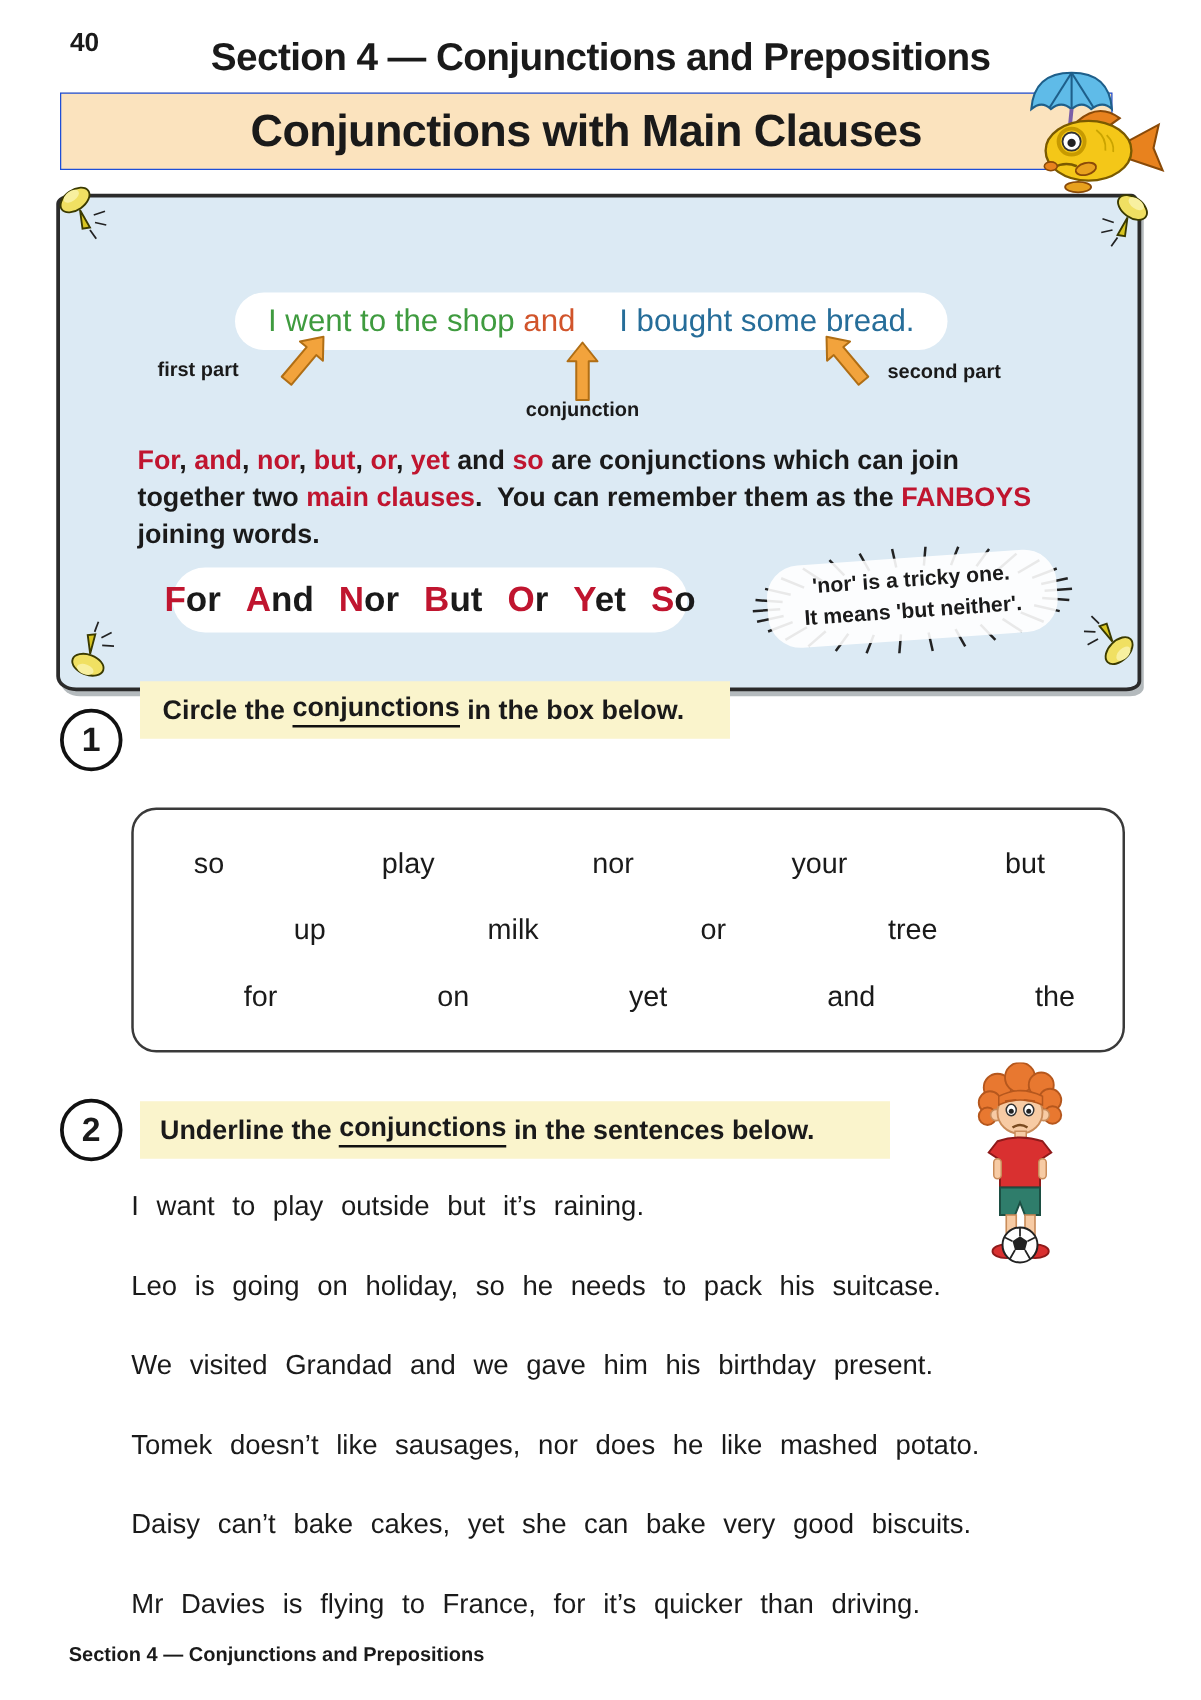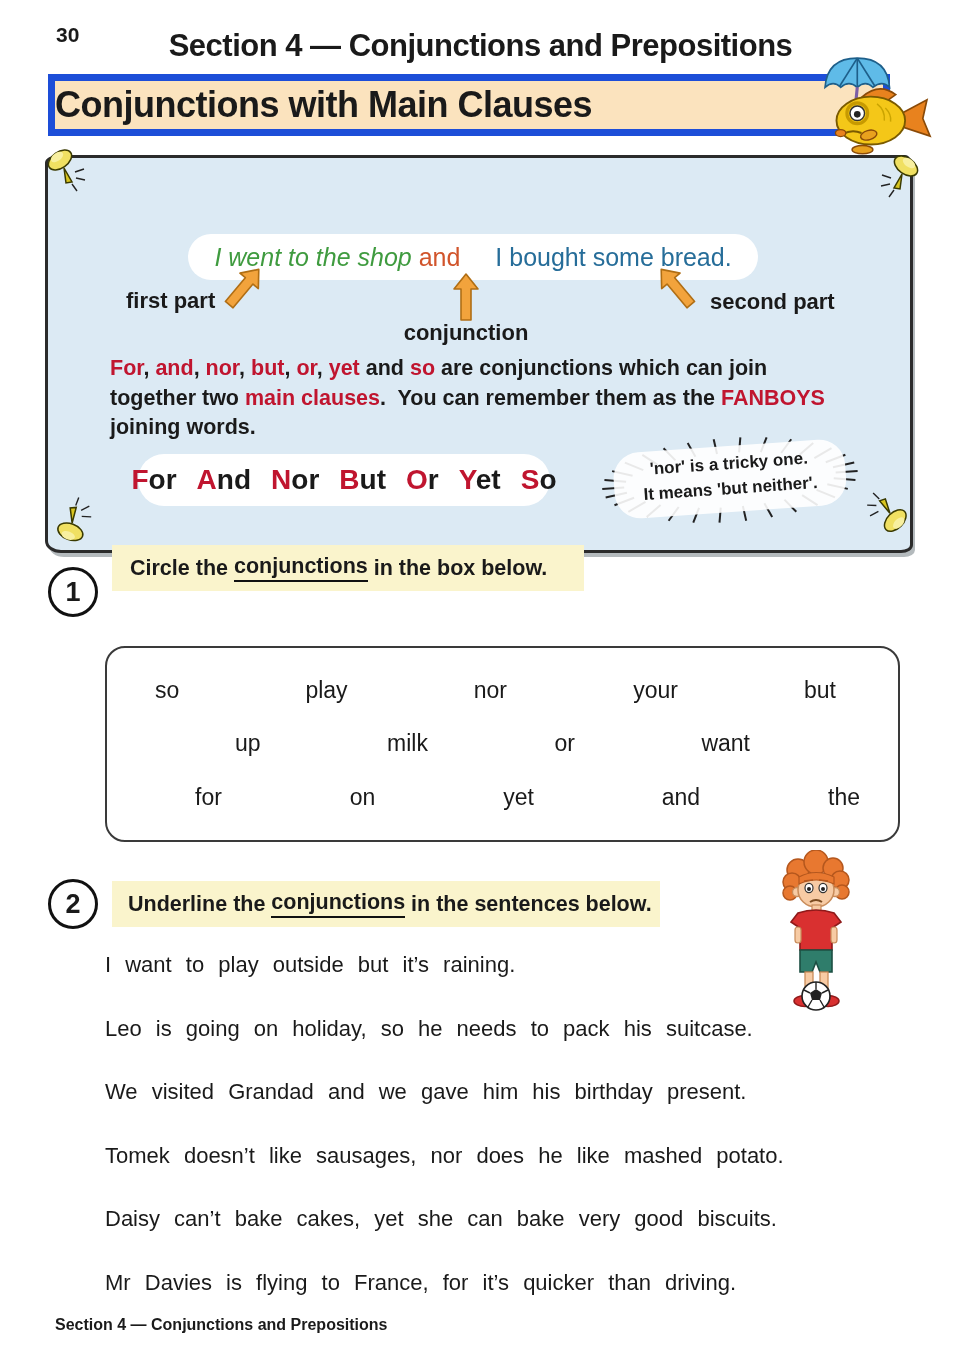--- a/index.html
+++ b/index.html
@@ -7,49 +7,49 @@
     position:relative;width:961px;height:1360px;background:#fff;overflow:hidden;
     font-family:"Liberation Sans",sans-serif;color:#1a1a1a;
   }
   .abs{position:absolute;}
   .red{color:var(--accent_red,#C0152F);}
   
   .page-number{left:56px;top:23px;font-size:21px;font-weight:bold;}
   .section-header{left:0;top:28px;width:961px;text-align:center;font-size:31px;font-weight:bold;letter-spacing:-0.5px;}
   .title-banner{
     left:48px;top:74px;width:842px;height:62px;background:var(--banner_bg,#FBE3BE);
-    border:7px solid #1d4ed8;box-sizing:border-box;display:flex;align-items:center;z-index:1;
+    border:1px solid #1d4ed8;box-sizing:border-box;display:flex;align-items:center;justify-content:center;z-index:1;
   }
   .title-text{font-size:36px;font-weight:bold;letter-spacing:-0.5px;}
   .fish-illustration{left:806px;top:54px;width:140px;height:104px;z-index:2;}
   
   .info-box{
     left:45px;top:155px;width:868px;height:398px;background:var(--infobox_bg,#DCEAF4);
     border:3px solid #2b2b2b;box-sizing:border-box;
     border-radius:14px 8px 12px 16px / 8px 14px 8px 12px;
     box-shadow:3px 5px 0 -1px #b4babd;
   }
   .pin{width:52px;height:52px;z-index:3;}
   .pin-tl{left:-6px;top:-16px;}
   .pin-tr{left:824px;top:-10px;transform:scaleX(-1);}
   .pin-bl{left:2px;top:338px;transform:scaleY(-1) rotate(15deg);}
   .pin-br{left:812px;top:330px;transform:scale(-1,-1) rotate(-10deg);}
   .info-intro{left:0;top:36px;width:868px;text-align:center;font-size:22.5px;font-weight:bold;}
   .example-pill{
     left:140px;top:76px;width:570px;height:46px;background:#fff;border-radius:23px;
     display:flex;align-items:center;justify-content:center;font-size:25px;white-space:pre;
   }
-  .seg-green{color:var(--example_green,#3F9B3F);font-style:italic;}
+  .seg-green{color:var(--example_green,#3F9B3F);}
   .seg-orange{color:var(--example_orange,#D1542B);}
   .seg-blue{color:var(--example_blue,#266D99);margin-left:28px;}
   .arrow{width:24px;height:46px;overflow:visible;}
   .arrow-first{left:184px;top:106px;transform:rotate(40deg);}
   .arrow-conj{left:406px;top:116px;}
   .arrow-second{left:616px;top:106px;transform:rotate(-40deg);}
-  .part-label{font-size:22px;font-weight:bold;}
+  .part-label{font-size:16px;font-weight:bold;}
   .label-first{left:78px;top:130px;}
   .label-conj{left:318px;top:162px;width:200px;text-align:center;}
   .label-second{left:662px;top:131px;}
   .fanboys-paragraph{left:62px;top:196px;width:740px;font-size:21.5px;font-weight:bold;line-height:29.5px;}
   .fanboys-pill{
     left:90px;top:296px;width:412px;height:52px;background:#fff;border-radius:26px;
     display:flex;align-items:center;justify-content:center;gap:20px;font-size:28px;font-weight:bold;
   }
   .fb-word{white-space:nowrap;}
   .note{left:552px;top:278px;width:260px;height:90px;transform:rotate(-4deg);}
@@ -61,41 +61,41 @@
     width:50px;height:50px;border:3px solid #111;border-radius:50%;box-sizing:border-box;
     display:flex;align-items:center;justify-content:center;font-size:27px;font-weight:bold;background:#fff;
   }
   .q1-circle{left:48px;top:567px;}
   .q2-circle{left:48px;top:879px;}
   .prompt{
     background:var(--highlight_bg,#FAF4CC);display:flex;align-items:center;
     font-size:21.5px;font-weight:bold;padding:0 18px;box-sizing:border-box;height:46px;white-space:pre;
   }
   .q1-prompt{left:112px;top:545px;width:472px;}
-  .q2-prompt{left:112px;top:881px;width:548px;padding-left:16px;}
+  .q2-prompt{left:112px;top:881px;width:600px;padding-left:16px;}
   .prompt .u{border-bottom:2.5px solid #111;padding-bottom:1px;}
   .word-box{
     left:105px;top:646px;width:795px;height:196px;border:2px solid #3a3a3a;border-radius:20px;box-sizing:border-box;
     display:flex;flex-direction:column;justify-content:space-around;padding:16px 0;
   }
   .word-row{display:flex;justify-content:space-between;font-size:23px;}
   .row-0{padding:0 62px 0 48px;}
   .row-1{padding:0 148px 0 128px;text-align:center;}
   .row-2{padding:0 38px 0 88px;}
   .boy-illustration{left:768px;top:850px;width:100px;height:166px;}
   .sentences{left:105px;top:952px;width:800px;}
   .sentence{font-size:22px;word-spacing:8px;margin-bottom:37.5px;white-space:nowrap;}
   .footer{left:55px;top:1316px;font-size:16px;font-weight:bold;}
 </style>
 </head>
 <body>
 
 <div class="page">
 
-  <div class="abs page-number">30</div>
+  <div class="abs page-number">40</div>
   <div class="abs section-header">Section 4 — Conjunctions and Prepositions</div>
 
   <div class="abs title-banner">
     <span class="title-text">Conjunctions with Main Clauses</span>
   </div>
 
   <svg class="abs fish-illustration" viewBox="0 0 130 100">
     <g stroke="#1E5F8A" stroke-width="1.6" fill="#5FBBE8">
       <path d="M16,32 Q18,4 47,4 Q76,4 78,32 Q71,25 62,32 Q55,25 47,32 Q39,25 31,32 Q24,25 16,32 Z"></path>
       <path d="M47,4 L47,32" fill="none"></path>
@@ -246,21 +246,21 @@
         <span>so</span>
         <span>play</span>
         <span>nor</span>
         <span>your</span>
         <span>but</span>
       </div>
       <div class="word-row row-1">
         <span>up</span>
         <span>milk</span>
         <span>or</span>
-        <span>want</span>
+        <span>tree</span>
       </div>
       <div class="word-row row-2">
         <span>for</span>
         <span>on</span>
         <span>yet</span>
         <span>and</span>
         <span>the</span>
       </div>
     </div>
 

